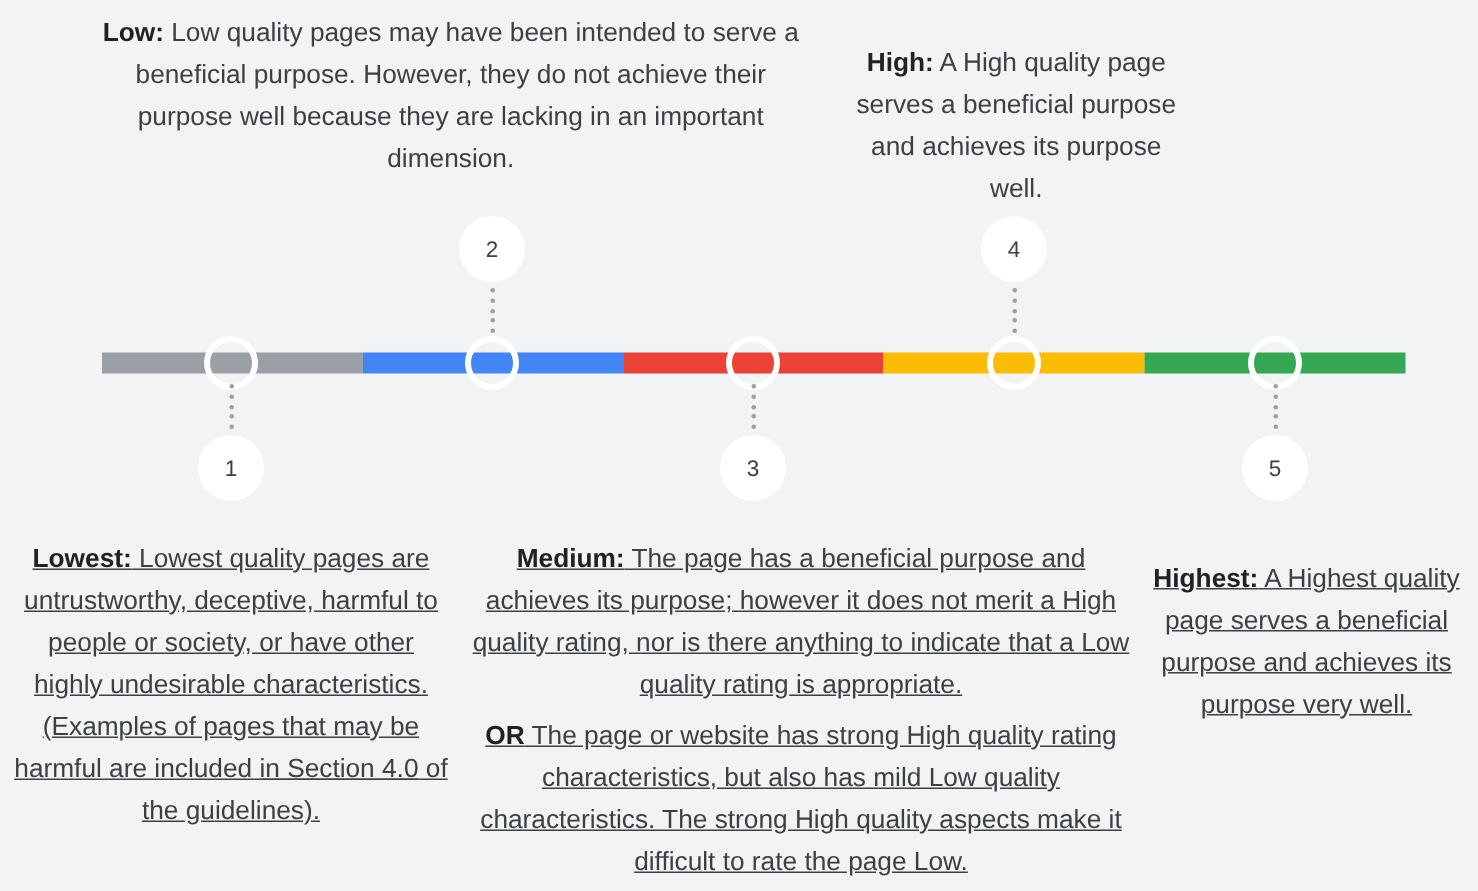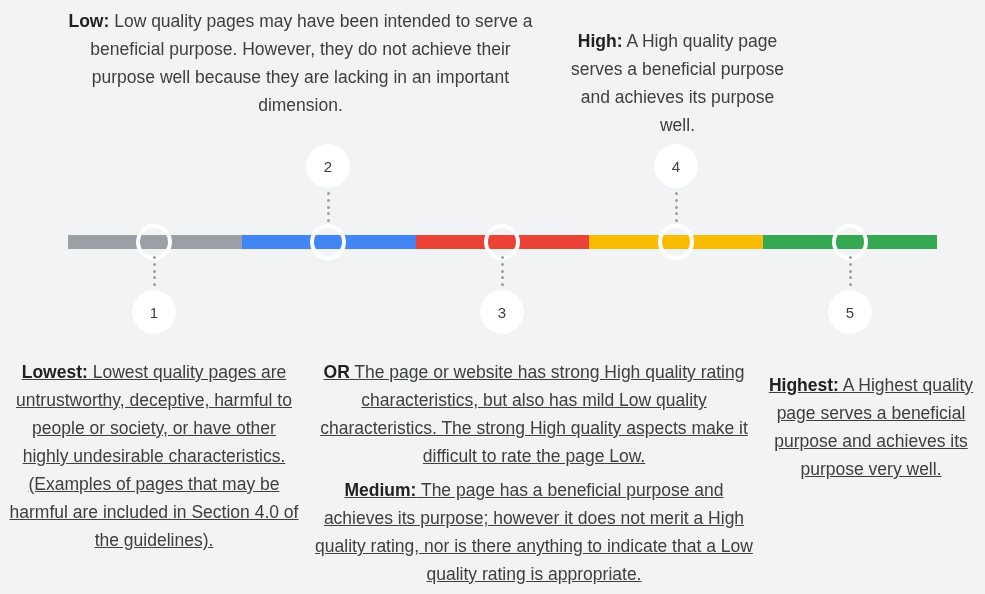--- a/index.html
+++ b/index.html
@@ -212,21 +212,21 @@
     </div>
 </div>
 
 <div class="bottom-row">
 
   <div class="bottom-col" id="bot-lowest">
     <p><span class="lead">Lowest:</span><span> Lowest quality pages are untrustworthy, deceptive, harmful to people or society, or have other highly undesirable characteristics. (Examples of pages that may be harmful are included </span><a class="link" href="#">in Section 4.0</a><span> of the guidelines).</span></p>
   </div>
 
   <div class="bottom-col" id="bot-medium">
+    <p><span class="lead">Medium:</span><span> The page has a beneficial purpose and achieves its purpose; however it does not merit a High quality rating, nor is there anything to indicate that a Low quality rating is appropriate.</span></p>
     <p><span class="lead">OR</span><span> The page or website has strong High quality rating characteristics, but also has mild Low quality characteristics. The strong High quality aspects make it difficult to rate the page Low.</span></p>
-    <p><span class="lead">Medium:</span><span> The page has a beneficial purpose and achieves its purpose; however it does not merit a High quality rating, nor is there anything to indicate that a Low quality rating is appropriate.</span></p>
   </div>
 
   <div class="bottom-col" id="bot-highest">
     <p><span class="lead">Highest:</span><span>  A Highest quality page serves a beneficial purpose and achieves its purpose very well.</span></p>
   </div>
 
 </div>
 
 </body></html>

